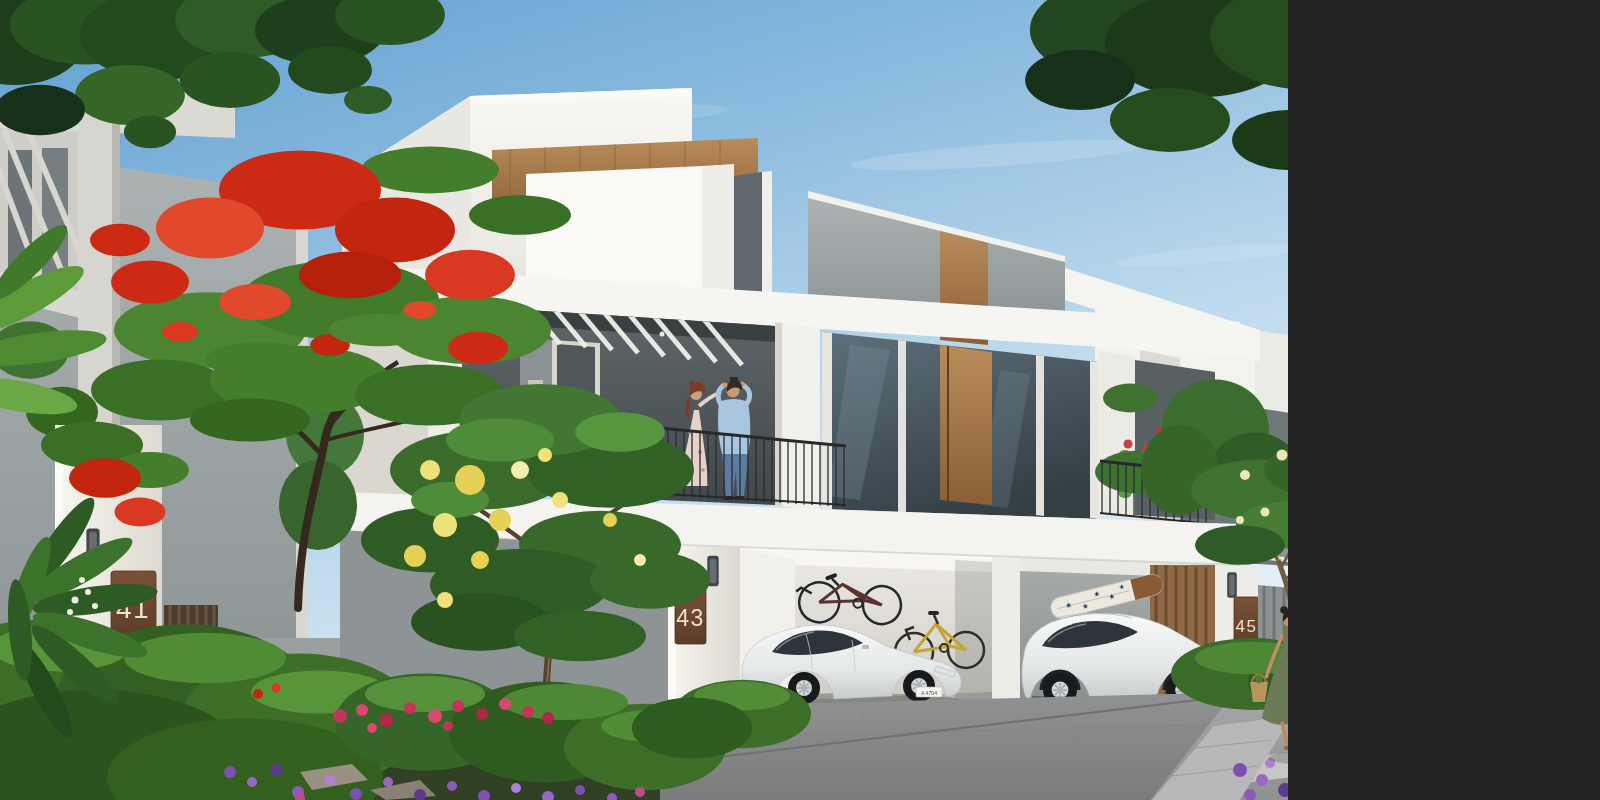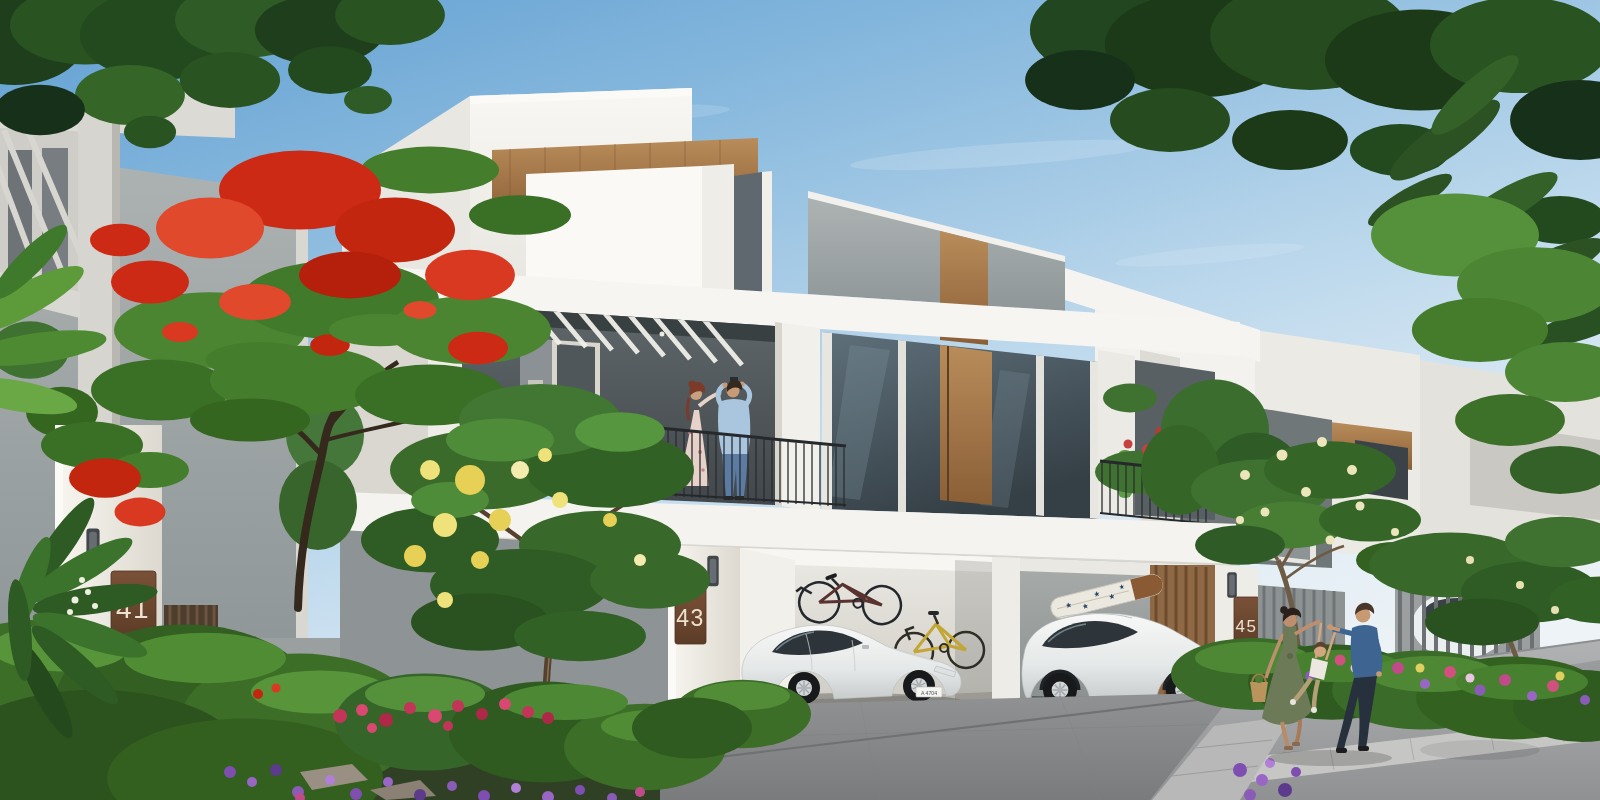--- a/index.html
+++ b/index.html
@@ -1,16 +1,16 @@
 <!DOCTYPE html>
 <html><head>
 <meta charset="utf-8">
 <style>
   html,body{margin:0;padding:0;background:#222;}
-  .stage{position:relative;width:1600px;height:800px;overflow:hidden;background:#9cc4e4;}
+  .stage{position:relative;width:1288px;height:800px;overflow:hidden;background:#9cc4e4;}
   svg{position:absolute;left:0;top:0;display:block;}
   text{font-family:"Liberation Sans","DejaVu Sans",sans-serif;}
   .plaque-num{fill:#ece2d0;letter-spacing:1.5px;}
   .plate-txt{fill:#50505c;}
 </style>
 </head>
 <body>
 
 <div class="stage">
 <svg width="1600" height="800" viewBox="0 0 1600 800">

